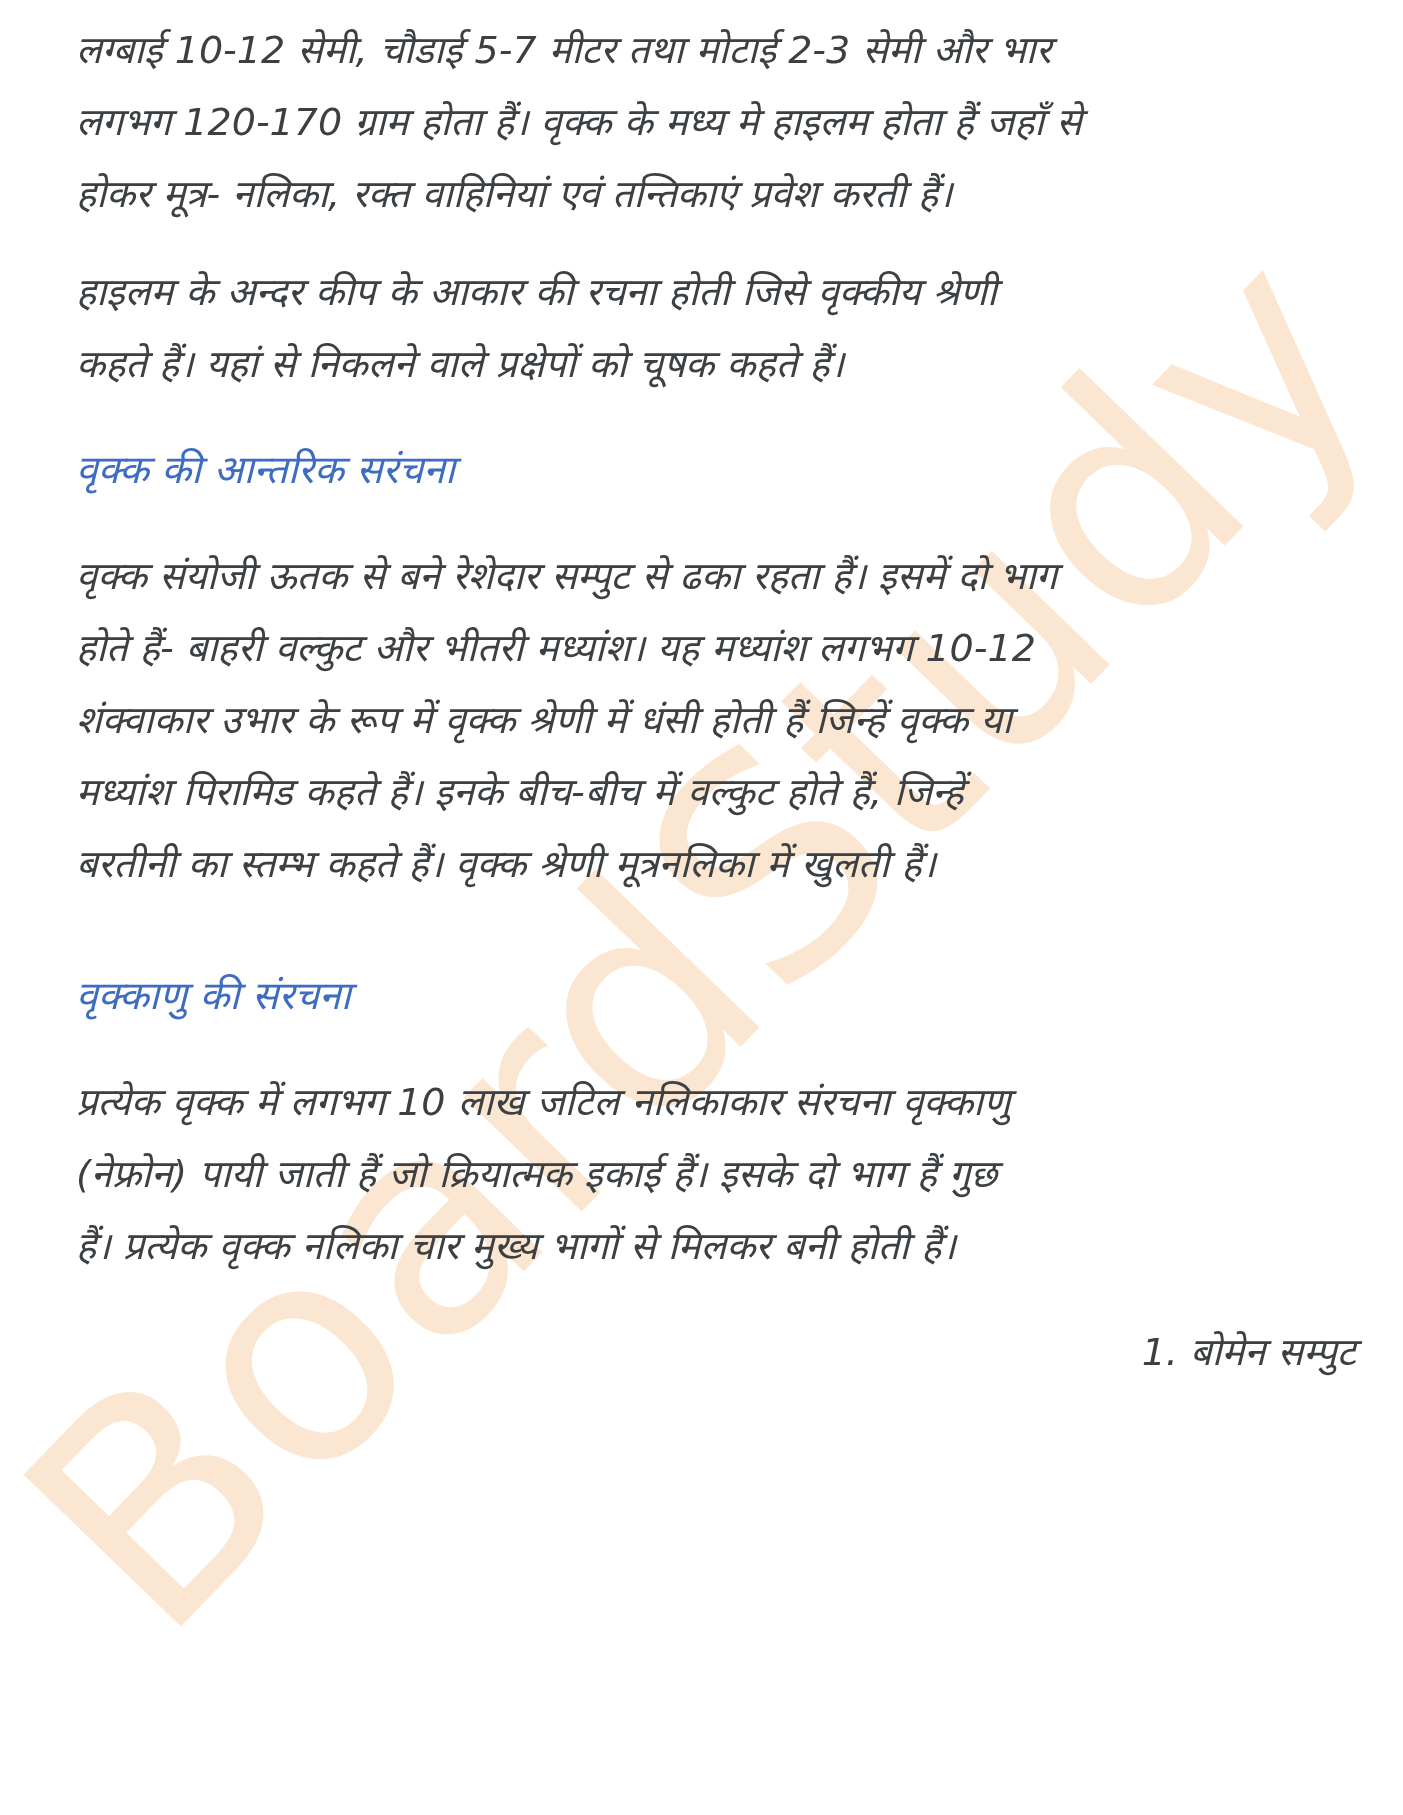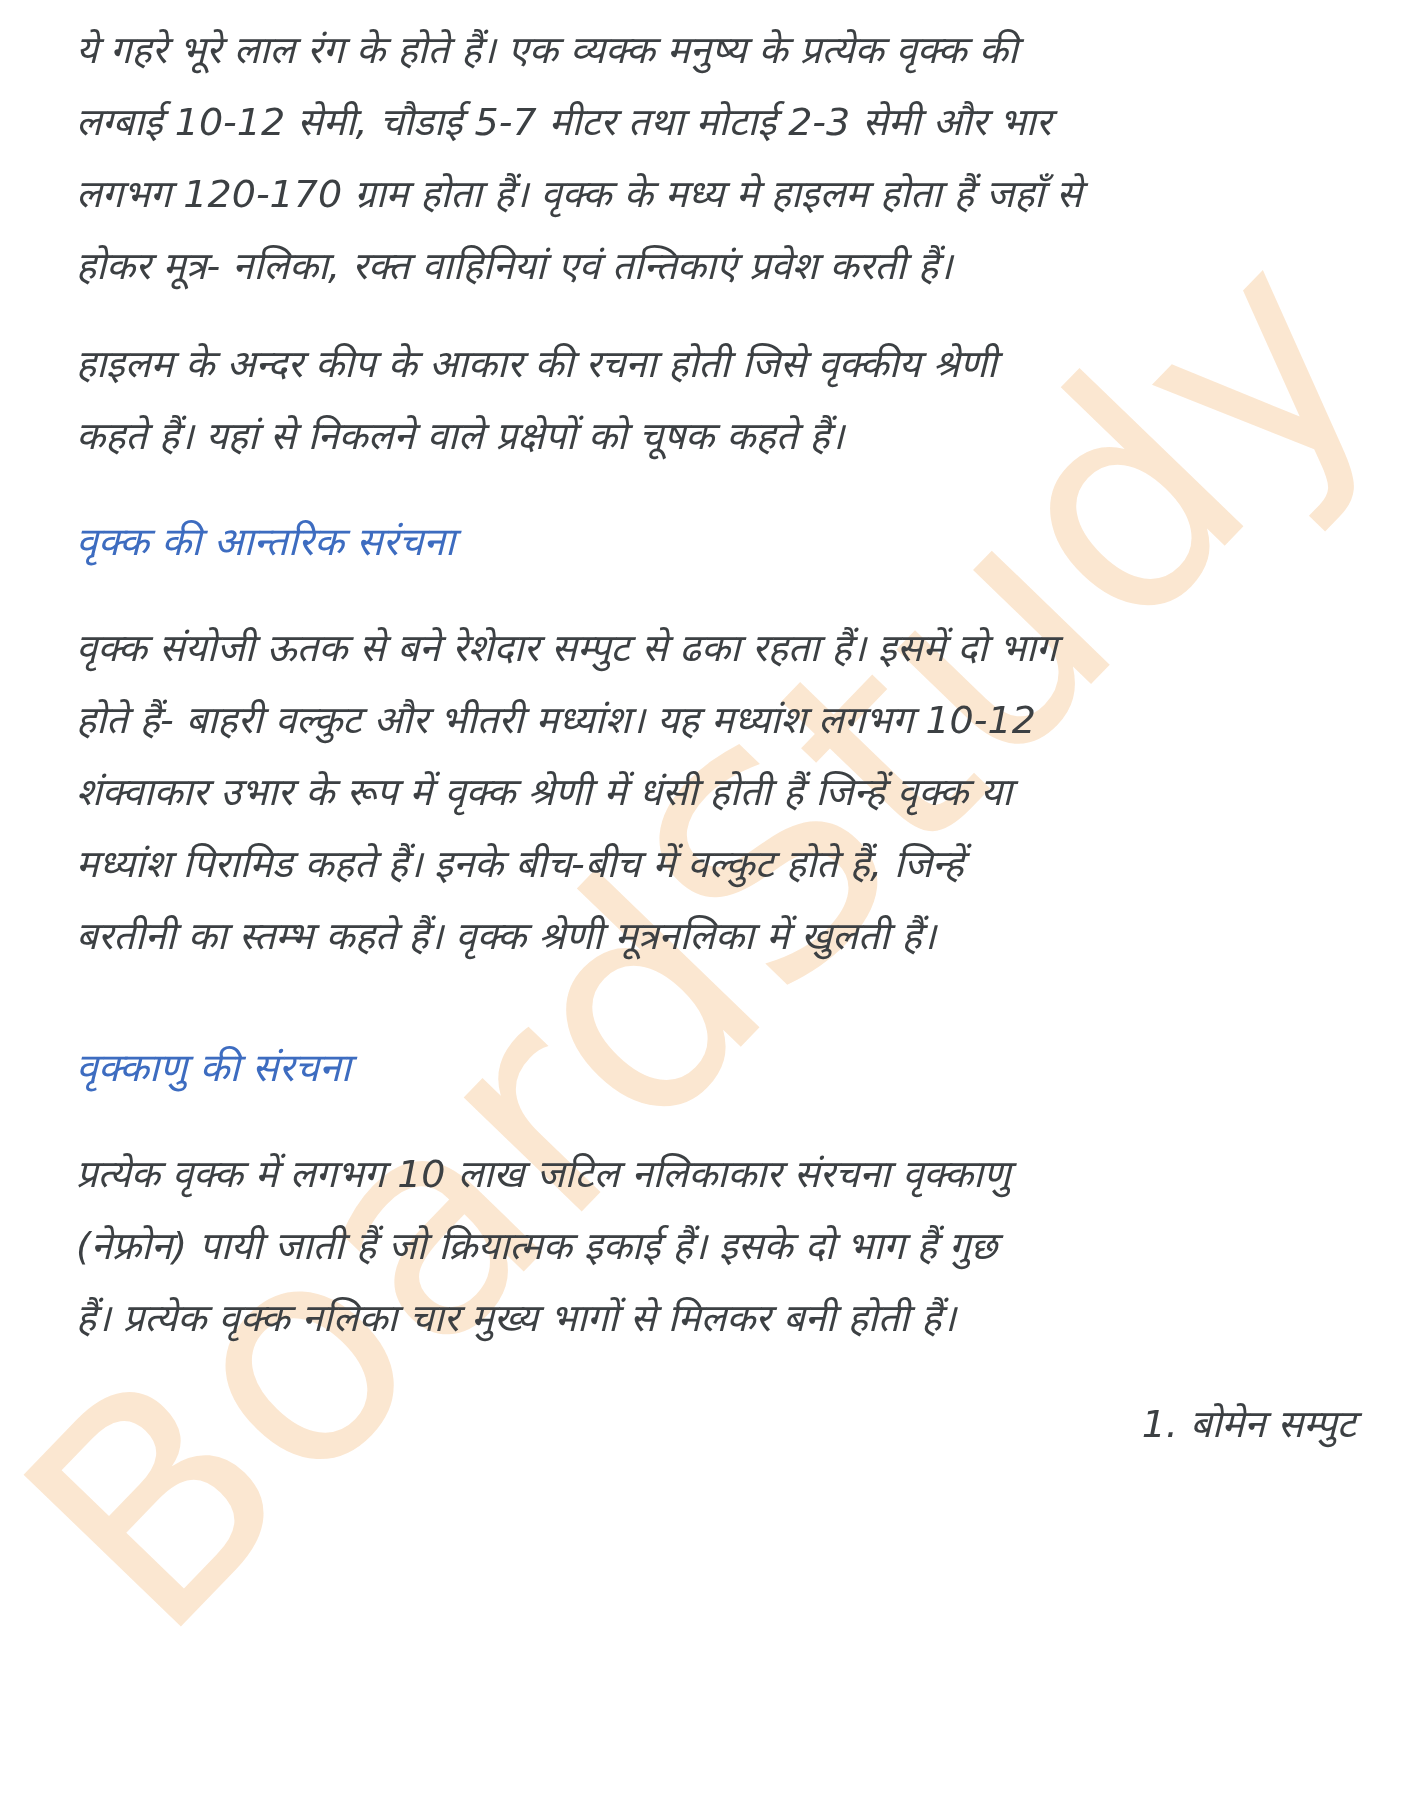--- a/index.html
+++ b/index.html
@@ -73,21 +73,20 @@
     }
   </style>
 </head>
 <body>
 
 <div class="watermark">BoardStudy</div>
 
 <div class="content">
 
   <p class="para">
-    <span class="line">ये गहरे भूरे लाल रंग के होते हैं। एक व्यक्क मनुष्य के प्रत्येक वृक्क की</span>
     <span class="line">लग्बाई 10-12 सेमी, चौडाई 5-7 मीटर तथा मोटाई 2-3 सेमी और भार</span>
     <span class="line">लगभग 120-170 ग्राम होता हैं। वृक्क के मध्य मे हाइलम होता हैं जहाँ से</span>
     <span class="line">होकर मूत्र- नलिका, रक्त वाहिनियां एवं तन्तिकाएं प्रवेश करती हैं।</span>
   </p>
 
   <div class="gap-p"></div>
 
   <p class="para">
     <span class="line">हाइलम के अन्दर कीप के आकार की रचना होती जिसे वृक्कीय श्रेणी</span>
     <span class="line">कहते हैं। यहां से निकलने वाले प्रक्षेपों को चूषक कहते हैं।</span>

